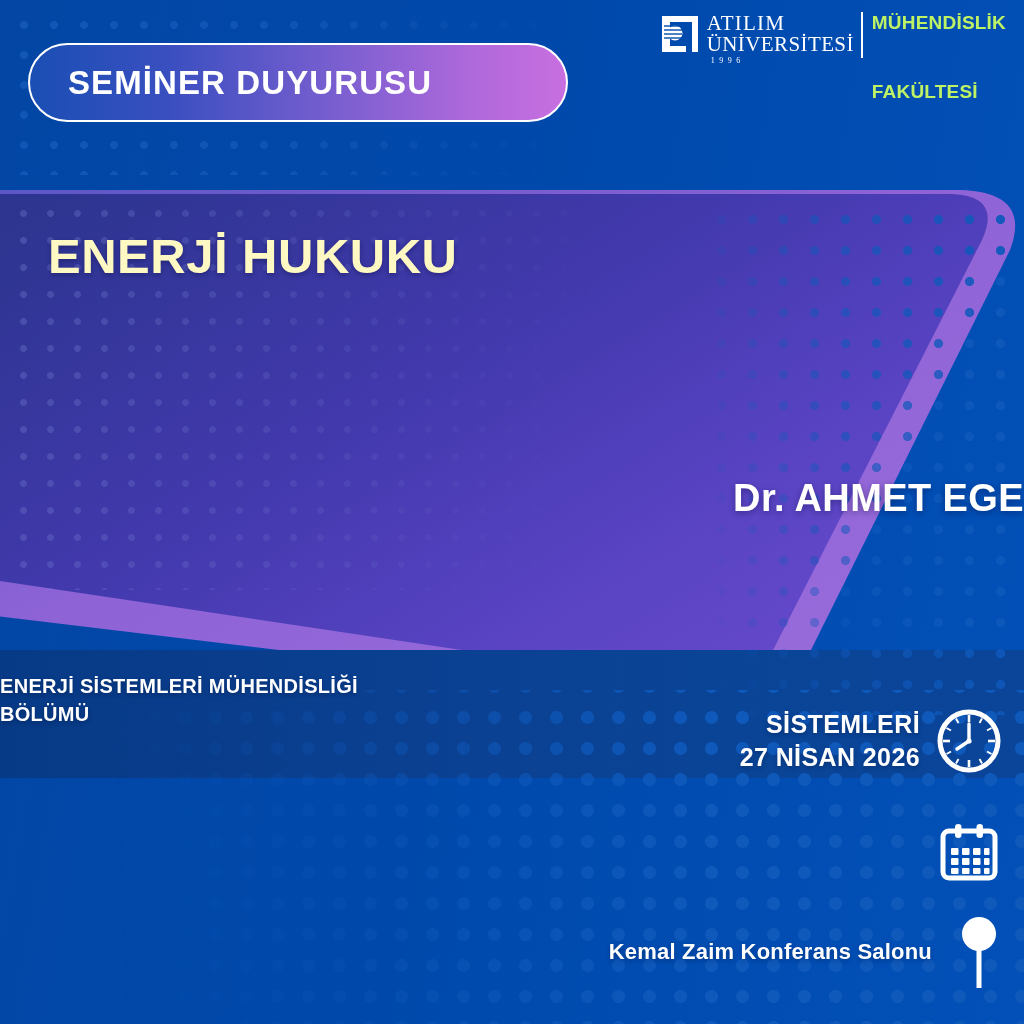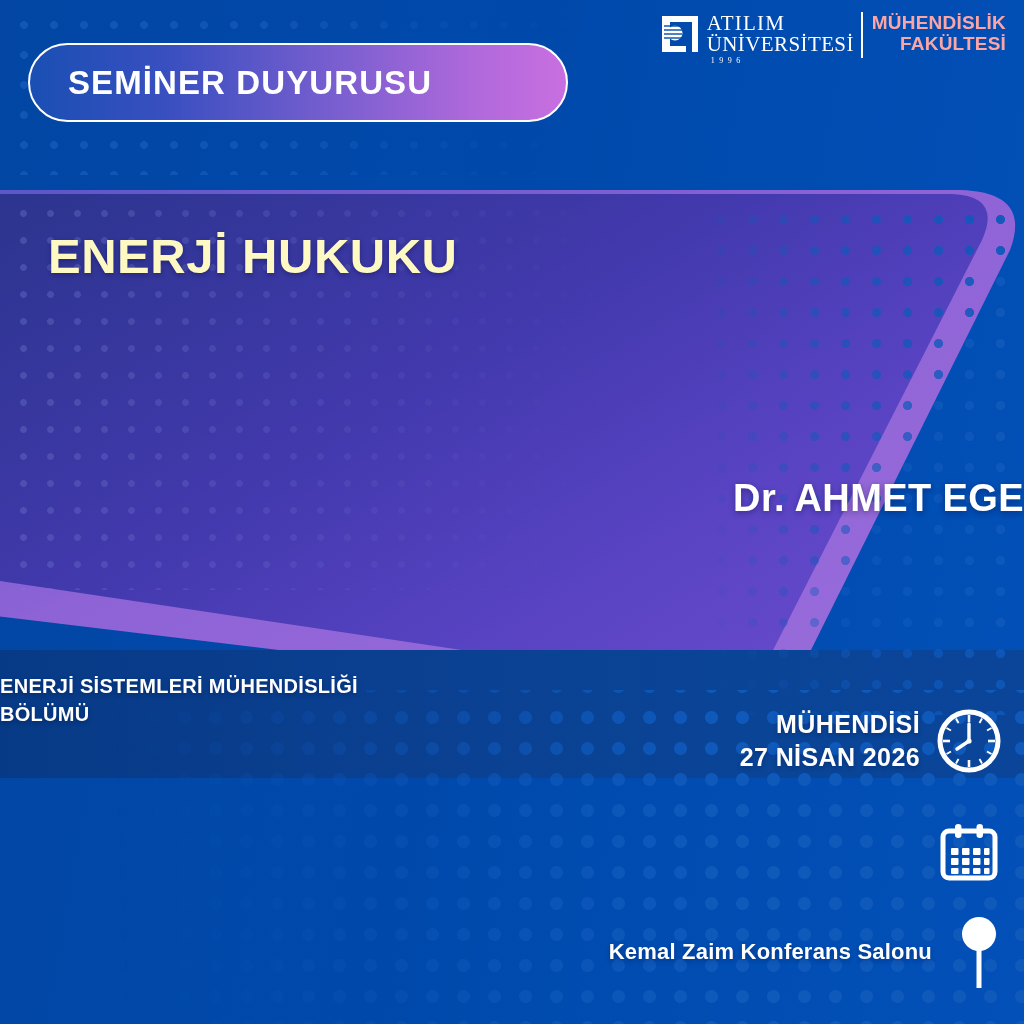--- a/index.html
+++ b/index.html
@@ -145,28 +145,29 @@
   }
   .logo-div {
     width: 2px;
     height: 46px;
     background: #ffffff;
     margin: 0 9px 0 7px;
   }
   .logo-fac {
     display: flex;
     flex-direction: column;
-    align-items: flex-end;
-    color: #fca5a5;
+    align-items: flex-start;
+    color: #bef264;
     line-height: 1.08;
     font-weight: bold;
     padding-top: 1px;
+    gap: 8px;
   }
   .logo-fac .f1 { font-size: 19px; letter-spacing: 0.2px; }
-  .logo-fac .f2 { font-size: 19px; letter-spacing: 0.2px; }
+  .logo-fac .f2 { font-size: 19px; letter-spacing: 0.2px; margin-top: 40px; }
 
   
   .seminar-title {
     position: absolute;
     left: 48px;
     top: 228px;
     color: #fef9c3;
     font-size: 49px;
     font-weight: bold;
     letter-spacing: 0.5px;
@@ -317,21 +318,21 @@
     <div class="speaker-name">Dr. AHMET EGE</div>
   </div>
 
   <div class="dept-block">
     <div>ENERJİ SİSTEMLERİ MÜHENDİSLİĞİ</div>
     <div>BÖLÜMÜ</div>
   </div>
 
   <div class="info-row row-date">
     <div class="info-text">
-      <span class="big">MÜHENDİSİ</span>
+      <span class="big">SİSTEMLERİ</span>
       <span class="big">27 NİSAN 2026</span>
     </div>
     <svg class="info-icon" width="66" height="66" viewBox="0 0 66 66">
       <circle cx="33" cy="33" r="29" fill="none" stroke="#ffffff" stroke-width="5"></circle>
       <g stroke="#ffffff" stroke-width="2.6">
         <line x1="33" y1="7" x2="33" y2="14"></line>
         <line x1="33" y1="52" x2="33" y2="59"></line>
         <line x1="7" y1="33" x2="14" y2="33"></line>
         <line x1="52" y1="33" x2="59" y2="33"></line>
       </g>

